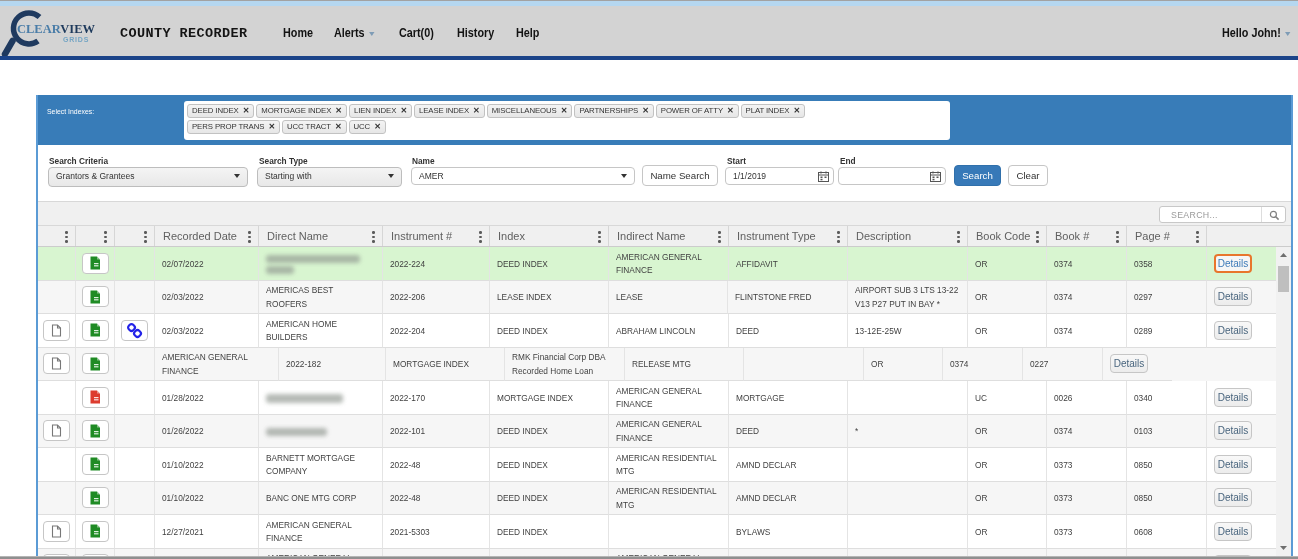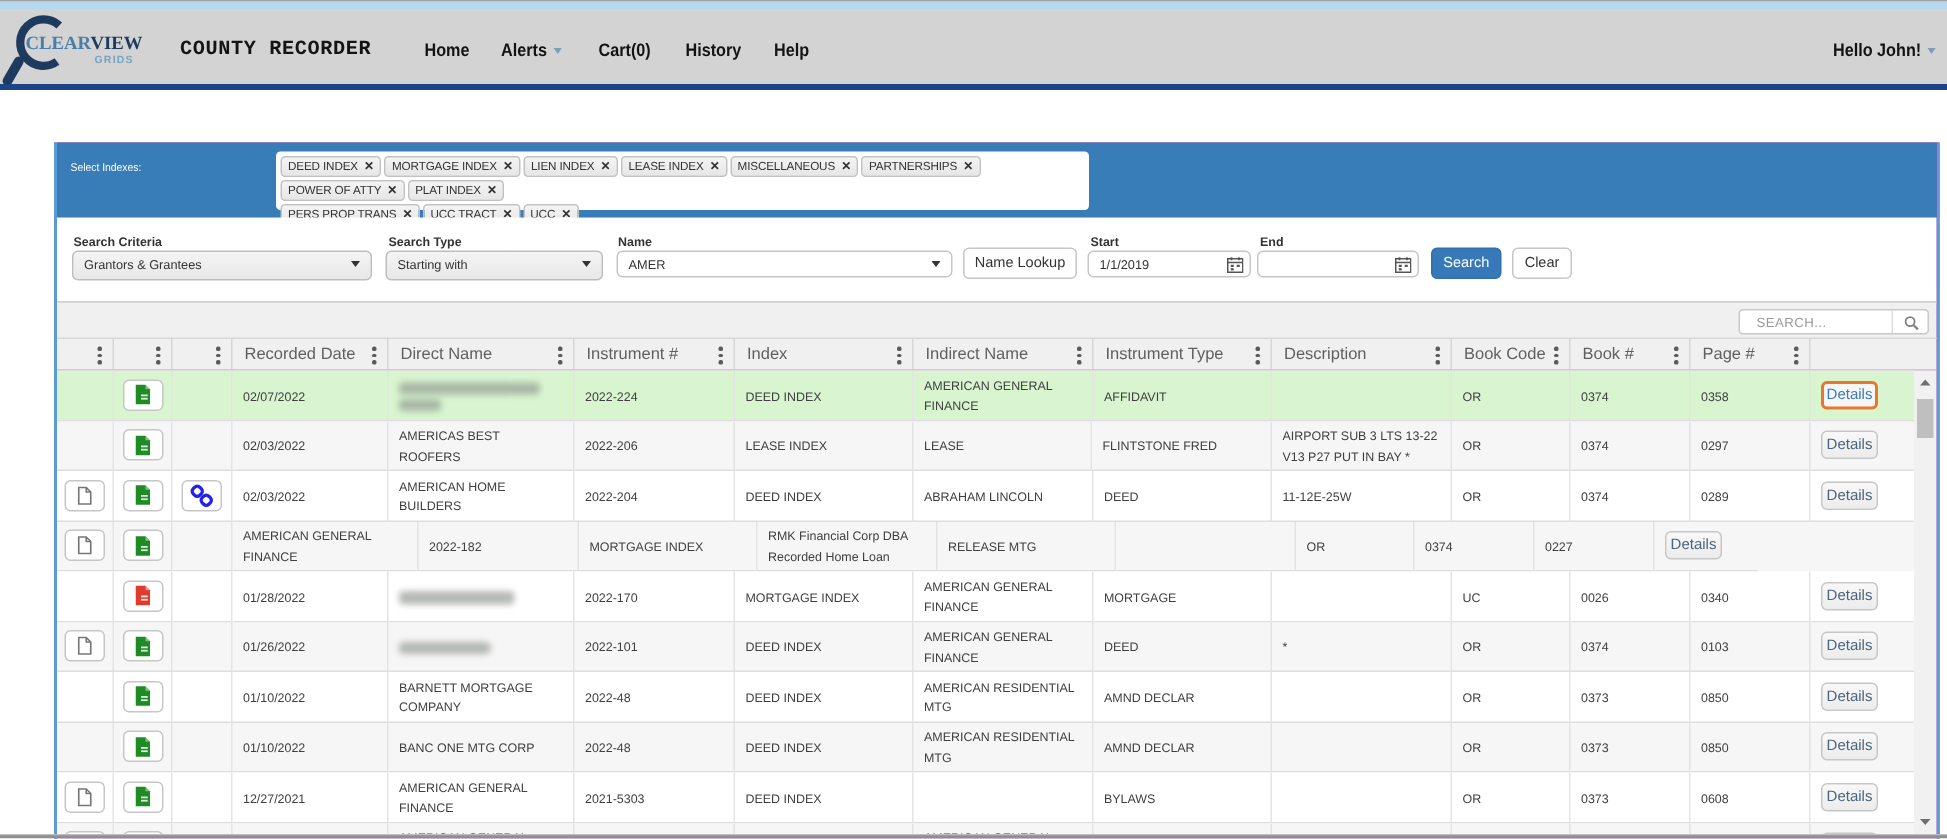--- a/index.html
+++ b/index.html
@@ -14,21 +14,21 @@
 .title { position:absolute; left:120px; top:25px; font-size:13.5px; font-weight:bold;
   letter-spacing:0.4px; color:#141414;font-family:Liberation Mono, monospace; }
 .nav { position:absolute; top:25px; font-size:12px; font-weight:bold; color:#131313; transform:scaleX(0.9); transform-origin:left center; white-space:nowrap; }
 .navarr { display:inline-block; width:0; height:0; border-left:3.5px solid transparent;
   border-right:3.5px solid transparent; border-top:4.5px solid #7e9cb6; margin-left:5px; margin-bottom:1px; }
 
 .panel { position:absolute; left:36px; top:71px; width:1257px; height:485px;
   border-left:2px solid #5b9bd5; border-right:2px solid #5b9bd5; background:#a21caf;margin-top:24px; }
 .indexbar { position:absolute; left:0; top:0; width:1253px; height:50px; background:#387cb8; }
 .silabel { position:absolute; left:9px; top:12px; color:#fff; font-size:7.5px; transform:scaleX(0.92); transform-origin:left center; }
-.chipbox { position:absolute; left:146px; top:6px; width:542px; height:39px; background:#fff;
+.chipbox { position:absolute; left:146px; top:6px; width:766px; height:39px; background:#fff;
   border-radius:3px; padding:3px 2px 0 3px; line-height:0; }
 .chip { display:inline-block; height:14px; line-height:12.5px; margin:0 2px 2px 0; padding:0 4px;
   border:1px solid #c2c2c2; border-radius:3px; background:linear-gradient(#f4f4f4,#e6e6e6);
   font-size:7.8px; letter-spacing:-0.1px; color:#333; white-space:nowrap; vertical-align:top; }
 .chip b { font-weight:bold; margin-left:2px; font-size:8px; }
 
 .searcharea { position:absolute; left:0; top:50px; width:1253px; height:56px; background:#fff; }
 .slabel { position:absolute; top:11px; font-size:8.3px; font-weight:bold; color:#333; }
 .sel { position:absolute; top:22px; height:20px; border:1px solid #bdbdbd; border-radius:4px;
   background:linear-gradient(#f4f4f4,#e8e8e8); font-size:8.5px; color:#333; line-height:16px;
@@ -114,21 +114,21 @@
 
   <div class="searcharea">
     <div class="slabel" style="left:11px;">Search Criteria</div>
     <div class="slabel" style="left:221px;">Search Type</div>
     <div class="slabel" style="left:374px;">Name</div>
     <div class="slabel" style="left:689px;">Start</div>
     <div class="slabel" style="left:802px;">End</div>
     <div class="sel" style="left:10px; width:200px;">Grantors &amp; Grantees<span class="arr"></span></div>
     <div class="sel" style="left:219px; width:145px;">Starting with<span class="arr"></span></div>
     <div class="inp" style="left:373px; width:224px;">AMER<span class="arr"></span></div>
-    <div class="btn" style="left:604px; width:76px;">Name Lookup</div>
+    <div class="btn" style="left:604px; width:76px;">Name Search</div>
     <div class="inp" style="left:687px; width:109px;">1/1/2019
       <svg class="calic" width="11" height="11" viewBox="0 0 11 11">
           <rect x="0.5" y="1.5" width="10" height="9" fill="none" stroke="#555" stroke-width="1"></rect>
           <line x1="0.5" y1="4" x2="10.5" y2="4" stroke="#555" stroke-width="1"></line>
           <line x1="3" y1="0.5" x2="3" y2="2.5" stroke="#555" stroke-width="1.2"></line>
           <line x1="8" y1="0.5" x2="8" y2="2.5" stroke="#555" stroke-width="1.2"></line>
           <rect x="2.5" y="5.5" width="2" height="1.5" fill="#555"></rect>
           <rect x="6.5" y="5.5" width="2" height="1.5" fill="#555"></rect>
           <rect x="2.5" y="7.8" width="2" height="1.5" fill="#555"></rect>
         </svg>
@@ -374,21 +374,21 @@
         <div class="cell" style="width:119px;">
           <span>DEED INDEX</span>
         </div>
         <div class="cell" style="width:120px;">
           <span>ABRAHAM LINCOLN</span>
         </div>
         <div class="cell" style="width:119px;">
           <span>DEED</span>
         </div>
         <div class="cell" style="width:120px;">
-          <span>11-12E-25W</span>
+          <span>13-12E-25W</span>
         </div>
         <div class="cell" style="width:79px;">
           <span>OR</span>
         </div>
         <div class="cell" style="width:80px;">
           <span>0374</span>
         </div>
         <div class="cell" style="width:80px;">
           <span>0289</span>
         </div>

